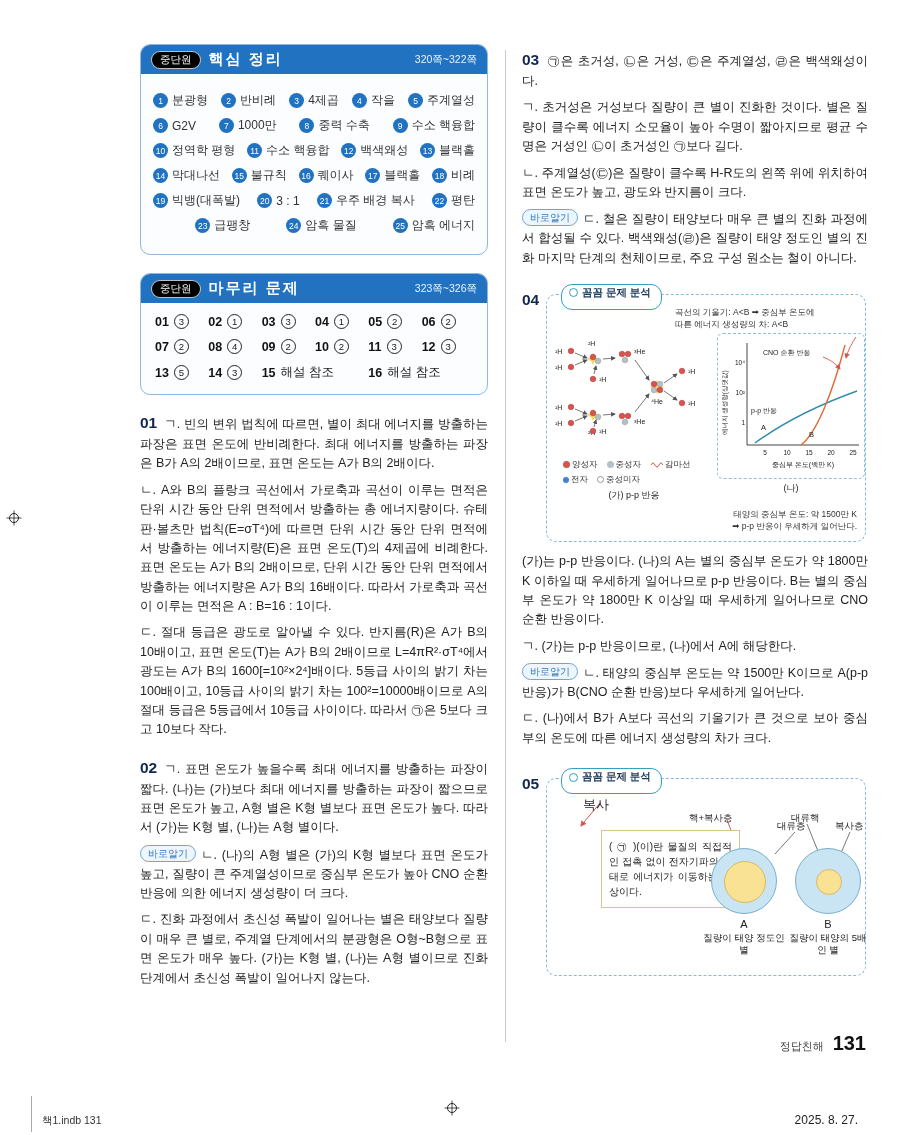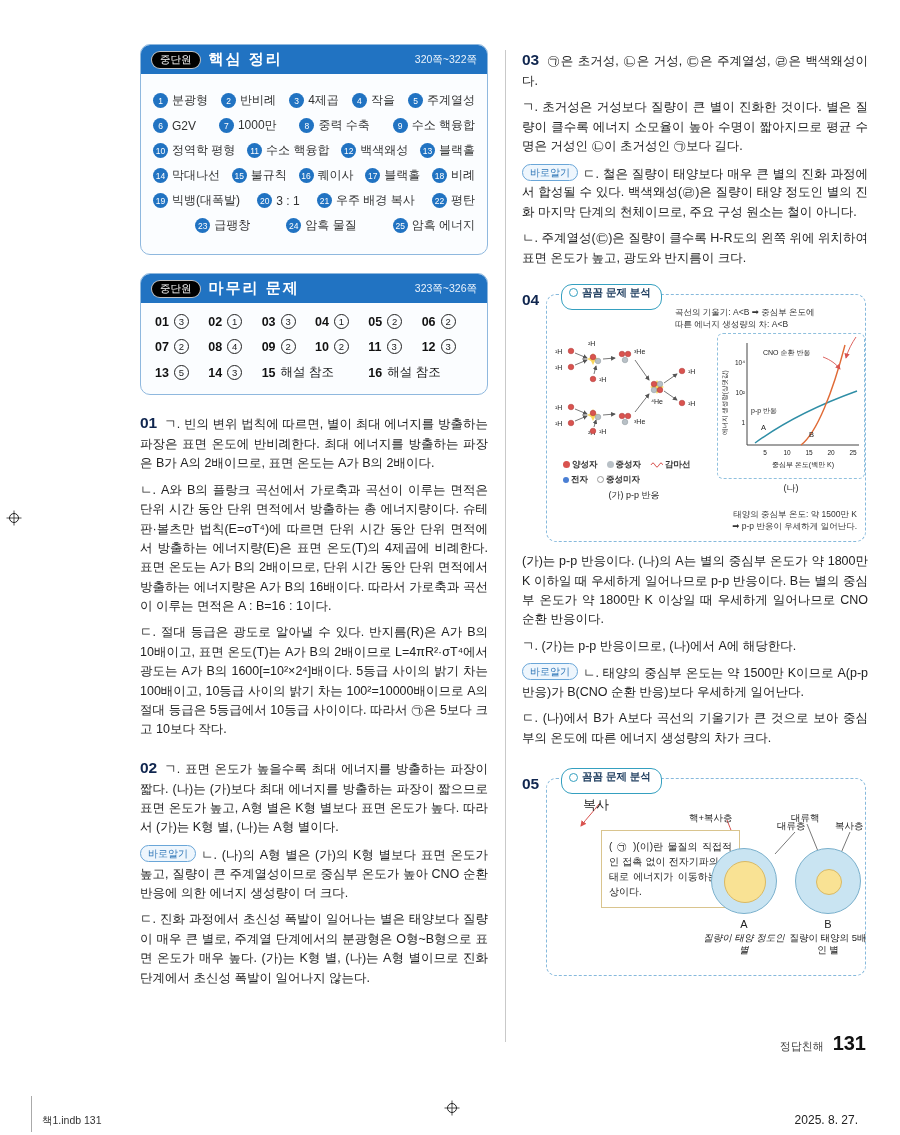--- a/index.html
+++ b/index.html
@@ -51,21 +51,21 @@
 
   
   .anno { font-size:8.5px; line-height:1.45; color:#333; }
   .anno-top { margin:-4px 0 2px auto; width:182px; text-align:left; }
   .anno-bottom { text-align:right; margin-top:6px; }
   .d04-row { display:flex; gap:4px; margin-top:2px; }
   .d04-left { width:158px; flex:none; }
   .d04-right { width:148px; flex:none; }
   .graph-box { border:1px dashed #8fc0de; border-radius:6px; padding:1px; background:#fff; }
   .cap { text-align:center; font-size:9px; margin-top:3px; color:#222; }
-  .legend { display:flex; flex-wrap:wrap; gap:3px 9px; font-size:8.5px; margin-top:4px; color:#333; padding-left:8px;font-weight:bold; }
+  .legend { display:flex; flex-wrap:wrap; gap:3px 9px; font-size:8.5px; margin-top:4px; color:#333; padding-left:8px; }
   .lg { display:inline-flex; align-items:center; gap:2px; white-space:nowrap; }
   .dot { width:7px; height:7px; border-radius:50%; display:inline-block; flex:none; }
   .dot.proton { background:#d9534f; }
   .dot.neutron { background:#b8c0c6; }
   .dot.electron { background:#4a7fd4; width:6px; height:6px; }
   .dot.neutrino { background:#fff; border:1px solid #999; }
 
   
   .a05-wrap { position:relative; height:170px; margin-top:2px; font-size:9.5px; color:#222; }
   .a05-overlay { position:absolute; left:0; top:0; pointer-events:none; }
@@ -310,22 +310,22 @@
       </section>
     </div>
 
     <div class="divider"></div>
 
     <div class="col-right">
 
       <section class="sol" style="margin-top:4px;">
         <p class="body-p"><span class="sol-no">03</span><span>㉠은 초거성, ㉡은 거성, ㉢은 주계열성, ㉣은 백색왜성이다.</span></p>
         <p class="body-p">ㄱ. 초거성은 거성보다 질량이 큰 별이 진화한 것이다. 별은 질량이 클수록 에너지 소모율이 높아 수명이 짧아지므로 평균 수명은 거성인 ㉡이 초거성인 ㉠보다 길다.</p>
+        <p class="body-p">ㄴ. 주계열성(㉢)은 질량이 클수록 H-R도의 왼쪽 위에 위치하여 표면 온도가 높고, 광도와 반지름이 크다.</p>
         <p class="body-p"><span class="baro">바로알기</span><span>ㄷ. 철은 질량이 태양보다 매우 큰 별의 진화 과정에서 합성될 수 있다. 백색왜성(㉣)은 질량이 태양 정도인 별의 진화 마지막 단계의 천체이므로, 주요 구성 원소는 철이 아니다.</span></p>
-        <p class="body-p">ㄴ. 주계열성(㉢)은 질량이 클수록 H-R도의 왼쪽 위에 위치하여 표면 온도가 높고, 광도와 반지름이 크다.</p>
       </section>
 
       <section class="sol sol-box" style="margin-top:26px;">
         <span class="sol-no abs">04</span>
         <div class="analysis">
           <div class="analysis-badge">
               <span class="badge-icon"></span>
               <span>꼼꼼 문제 분석</span>
             </div>
           <div class="anno anno-top">
@@ -488,21 +488,21 @@
               </div>
             <div class="circle-outer star-b-outer">
                 <div class="circle-core star-b-core"></div>
               </div>
             <span class="lbl" style="left:134px; top:16px;text-align:right;">핵+복사층</span>
             <span class="lbl" style="left:222px; top:24px;">대류층</span>
 
             <span class="lbl" style="left:236px; top:16px;">대류핵</span>
             <span class="lbl" style="left:280px; top:24px;">복사층</span>
             <span class="star-name" style="left:156px;">A</span>
-            <span class="star-desc" style="left:146px;font-style:italic;">질량이 태양 정도인 별</span>
+            <span class="star-desc" style="left:146px;">질량이 태양 정도인 별</span>
             <span class="star-name" style="left:240px;">B</span>
             <span class="star-desc" style="left:230px;">질량이 태양의 5배인 별</span>
           </div>
         </div>
       </section>
     </div>
   </div>
 
   <div class="pagenum">
     <span class="pn-label">정답친해</span>

